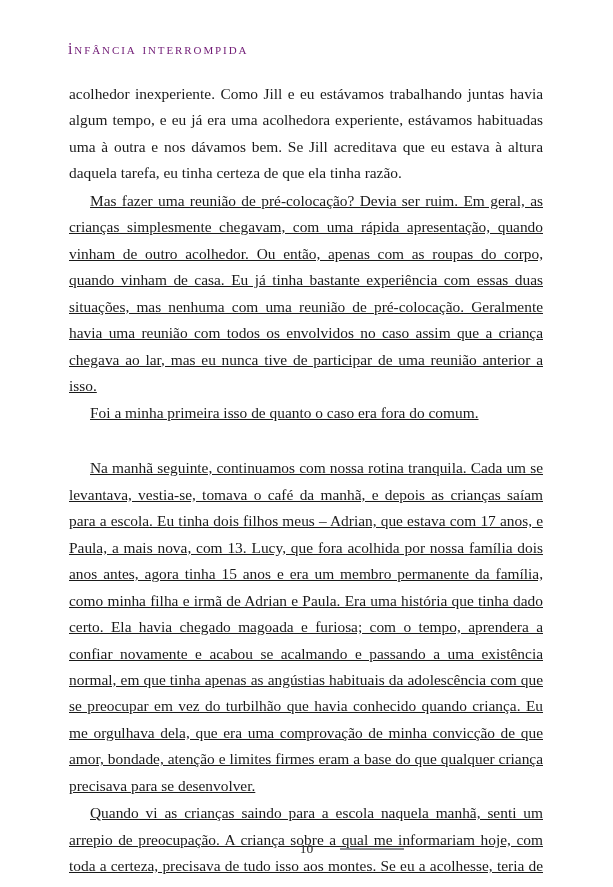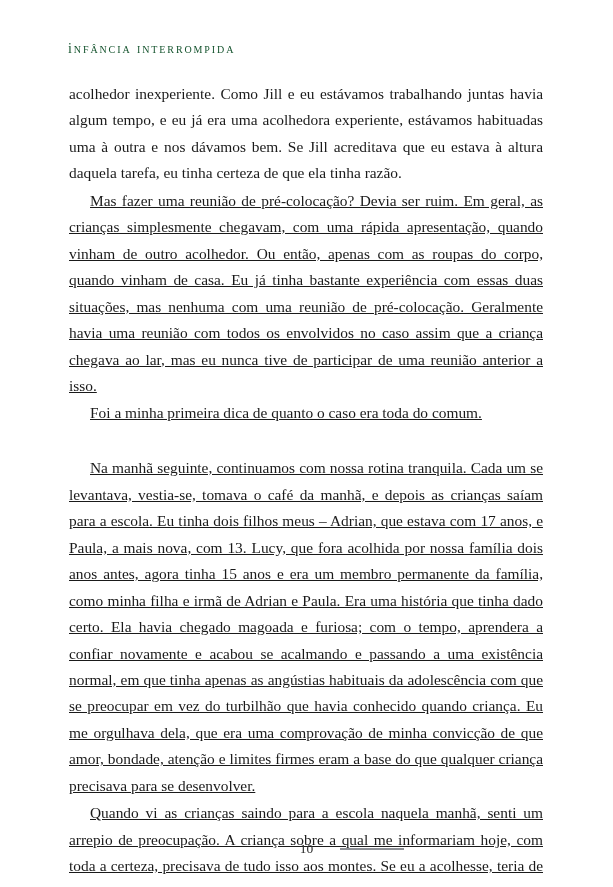--- a/index.html
+++ b/index.html
@@ -22,24 +22,24 @@
     inset: 0;
     background: #ffffff;
   }
 
   
   .running-head {
     position: absolute;
     left: 68px;
     top: 41px;
     font-family: "Liberation Serif", "DejaVu Serif", serif;
-    font-size: 14px;
+    font-size: 16px;
     line-height: 16px;
     letter-spacing: 1.9px;
-    color: #14532d;
+    color: #701a75;
     white-space: nowrap;
     font-variant: small-caps;
     text-transform: lowercase;
   }
   .running-head::first-letter { font-variant: normal; }
 
   
   .textblock {
     position: absolute;
     left: 68px;
@@ -93,21 +93,21 @@
 <div class="page">
 
   <div class="running-head">Infância Interrompida</div>
 
   <div class="textblock">
 
     <p class="">acolhedor inexperiente. Como Jill e eu estávamos trabalhando juntas havia algum tempo, e eu já era uma acolhedora experiente, estávamos habituadas uma à outra e nos dávamos bem. Se Jill acreditava que eu estava à altura daquela tarefa, eu tinha certeza de que ela tinha razão.</p>
 
     <p class="indent">Mas fazer uma reunião de pré-colocação? Devia ser ruim. Em geral, as crianças simplesmente chegavam, com uma rápida apresentação, quando vinham de outro acolhedor. Ou então, apenas com as roupas do corpo, quando vinham de casa. Eu já tinha bastante experiência com essas duas situações, mas nenhuma com uma reunião de pré-colocação. Geralmente havia uma reunião com todos os envolvidos no caso assim que a criança chegava ao lar, mas eu nunca tive de participar de uma reunião anterior a isso.</p>
 
-    <p class="indent">Foi a minha primeira dica de quanto o caso era toda do comum.</p>
+    <p class="indent">Foi a minha primeira isso de quanto o caso era fora do comum.</p>
 
     <div class="para-gap"></div>
 
     <p class="indent">Na manhã seguinte, continuamos com nossa rotina tranquila. Cada um se levantava, vestia-se, tomava o café da manhã, e depois as crianças saíam para a escola. Eu tinha dois filhos meus – Adrian, que estava com 17 anos, e Paula, a mais nova, com 13. Lucy, que fora acolhida por nossa família dois anos antes, agora tinha 15 anos e era um membro permanente da família, como minha filha e irmã de Adrian e Paula. Era uma história que tinha dado certo. Ela havia chegado magoada e furiosa; com o tempo, aprendera a confiar novamente e acabou se acalmando e passando a uma existência normal, em que tinha apenas as angústias habituais da adolescência com que se preocupar em vez do turbilhão que havia conhecido quando criança. Eu me orgulhava dela, que era uma comprovação de minha convicção de que amor, bondade, atenção e limites firmes eram a base do que qualquer criança precisava para se desenvolver.</p>
 
     <p class="indent">Quando vi as crianças saindo para a escola naquela manhã, senti um arrepio de preocupação. A criança sobre a qual me informariam hoje, com toda a certeza, precisava de tudo isso aos montes. Se eu a acolhesse, teria de estar preparada para dizer adeus à minha rotina relativa-</p>
 
   </div>
 
   <div class="folio">10</div>

